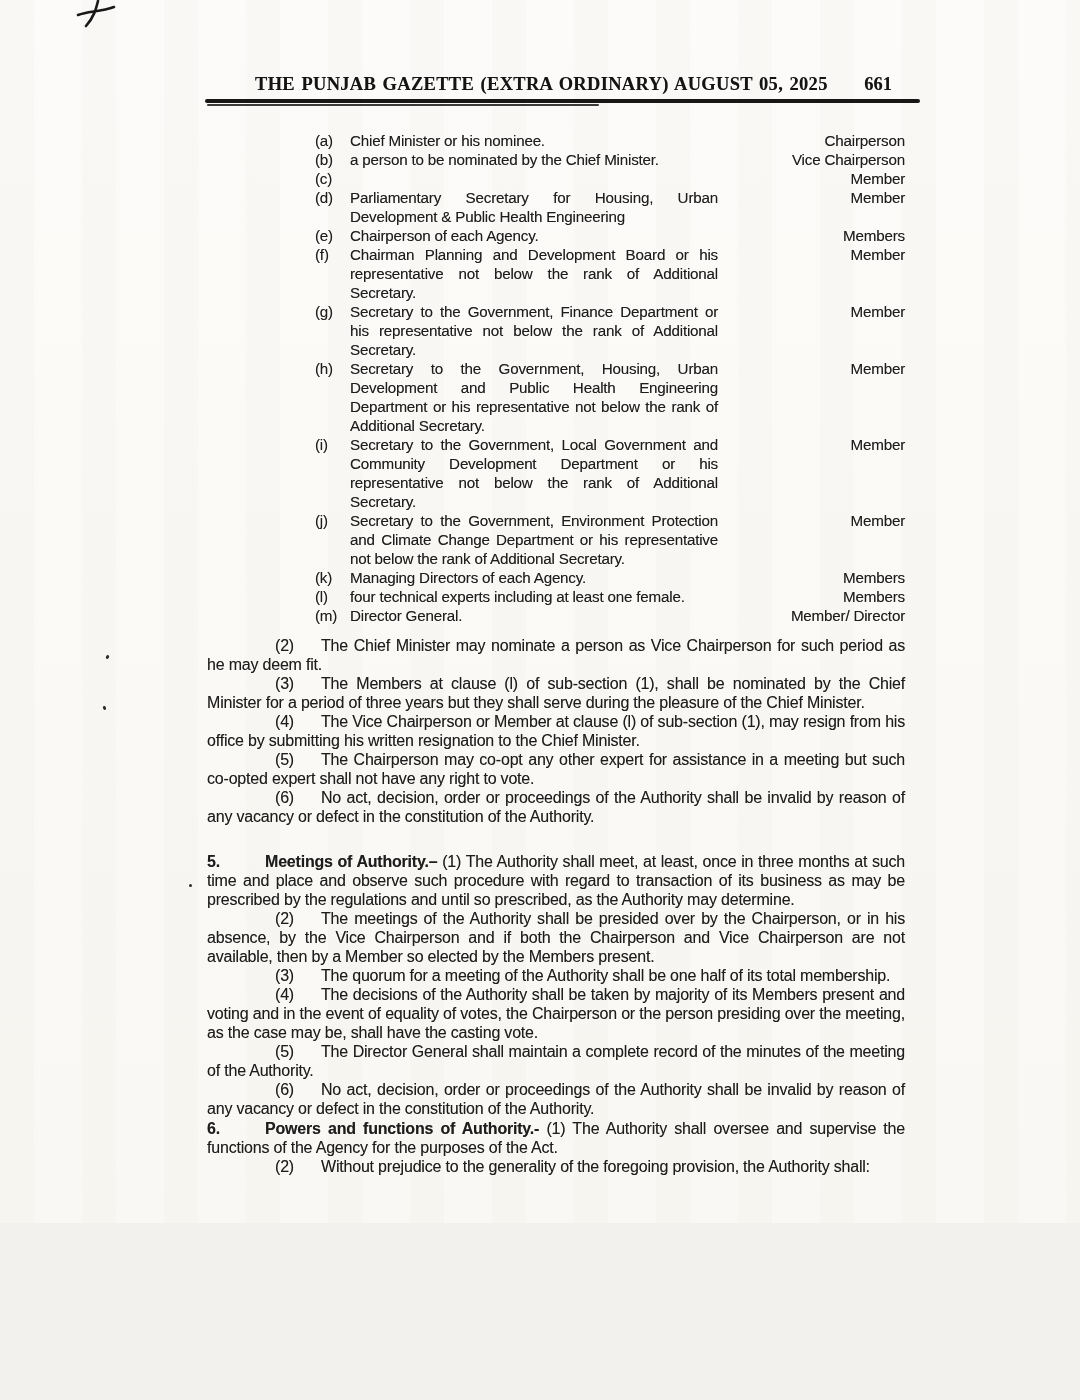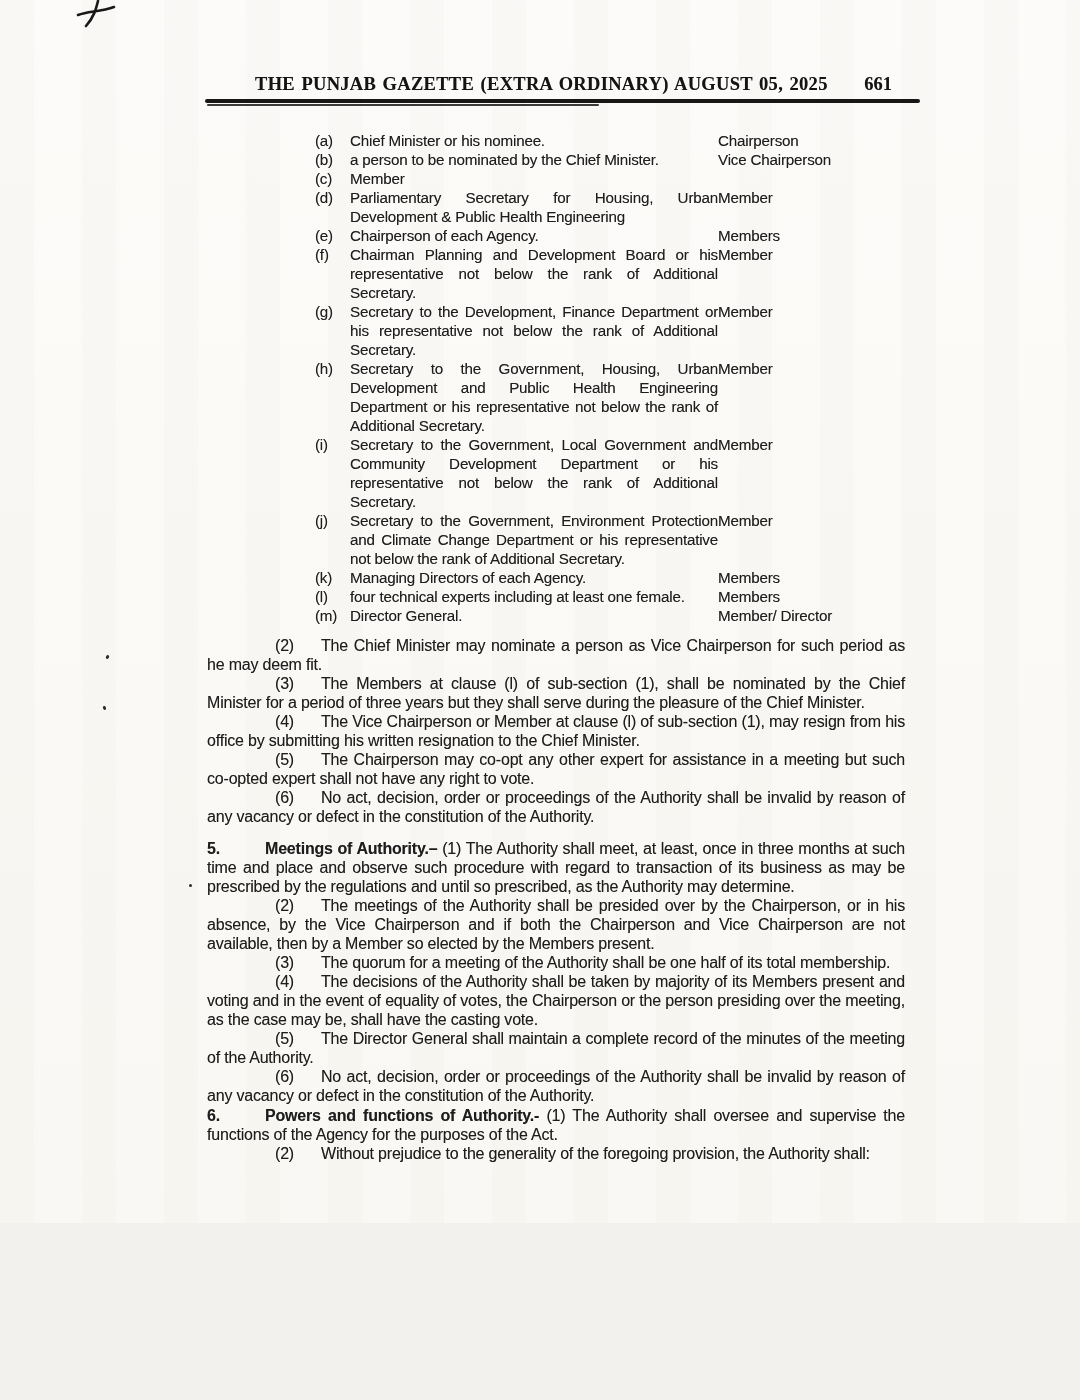--- a/index.html
+++ b/index.html
@@ -45,31 +45,31 @@
   .content{position:absolute;top:131px;left:207px;width:698px;}
 
   
   .comp-list{
     margin-left:108px;width:590px;
     font-size:15.2px;line-height:19px;letter-spacing:-0.2px;
   }
   .comp-row{display:flex;}
   .c-label{width:35px;flex:none;}
   .c-text{width:368px;flex:none;text-align:justify;}
-  .c-role{flex:1;text-align:left;}
+  .c-role{flex:1;text-align:right;}
 
   
   .bodytext{font-size:16px;line-height:19px;letter-spacing:-0.2px;}
   .par{margin:0;text-indent:68px;text-align:justify;}
   .pnum{display:inline-block;width:46px;text-indent:0;}
   .sec-intro{margin:0;text-indent:0;text-align:justify;}
   .secnum{display:inline-block;width:58px;font-weight:bold;}
   .sec-heading{font-weight:bold;}
   .s4{margin-top:11px;}
-  .sec5{margin-top:13px;}
+  .sec5{margin-top:26px;}
   .sec6{margin-top:1px;}
 
   
   .speck{position:absolute;background:#2c2c2c;border-radius:50%;}
   .sp1{left:106px;top:655px;width:3px;height:4px;transform:rotate(30deg);}
   .sp2{left:103px;top:706px;width:3px;height:4px;transform:rotate(-20deg);}
   .sp3{left:189px;top:884px;width:3px;height:3px;}
   .sp4{left:496px;top:1338px;width:2px;height:2px;opacity:0.75;}
   .sp5{left:430px;top:1388px;width:2px;height:2px;opacity:0.65;}
   .sp6{left:578px;top:1387px;width:2px;height:2px;opacity:0.5;}
@@ -117,21 +117,21 @@
         <span class="c-text">Chairperson of each Agency.</span>
         <span class="c-role">Members</span>
       </div>
       <div class="comp-row">
         <span class="c-label">(f)</span>
         <span class="c-text">Chairman Planning and Development Board or his representative not below the rank of Additional Secretary.</span>
         <span class="c-role">Member</span>
       </div>
       <div class="comp-row">
         <span class="c-label">(g)</span>
-        <span class="c-text">Secretary to the Development, Finance Department or his representative not below the rank of Additional Secretary.</span>
+        <span class="c-text">Secretary to the Government, Finance Department or his representative not below the rank of Additional Secretary.</span>
         <span class="c-role">Member</span>
       </div>
       <div class="comp-row">
         <span class="c-label">(h)</span>
         <span class="c-text">Secretary to the Government, Housing, Urban Development and Public Health Engineering Department or his representative not below the rank of Additional Secretary.</span>
         <span class="c-role">Member</span>
       </div>
       <div class="comp-row">
         <span class="c-label">(i)</span>
         <span class="c-text">Secretary to the Government, Local Government and Community Development Department or his representative not below the rank of Additional Secretary.</span>

